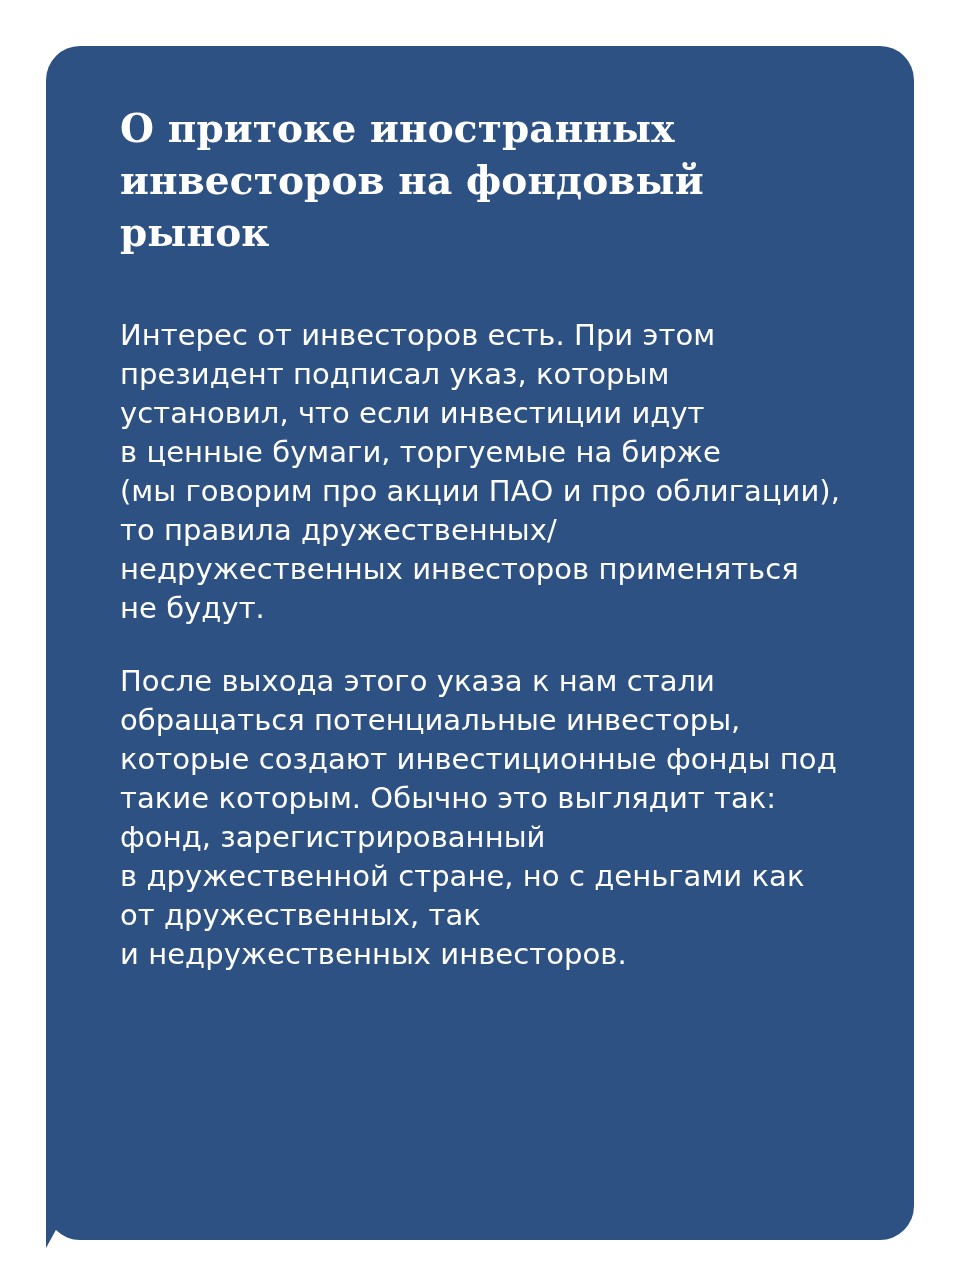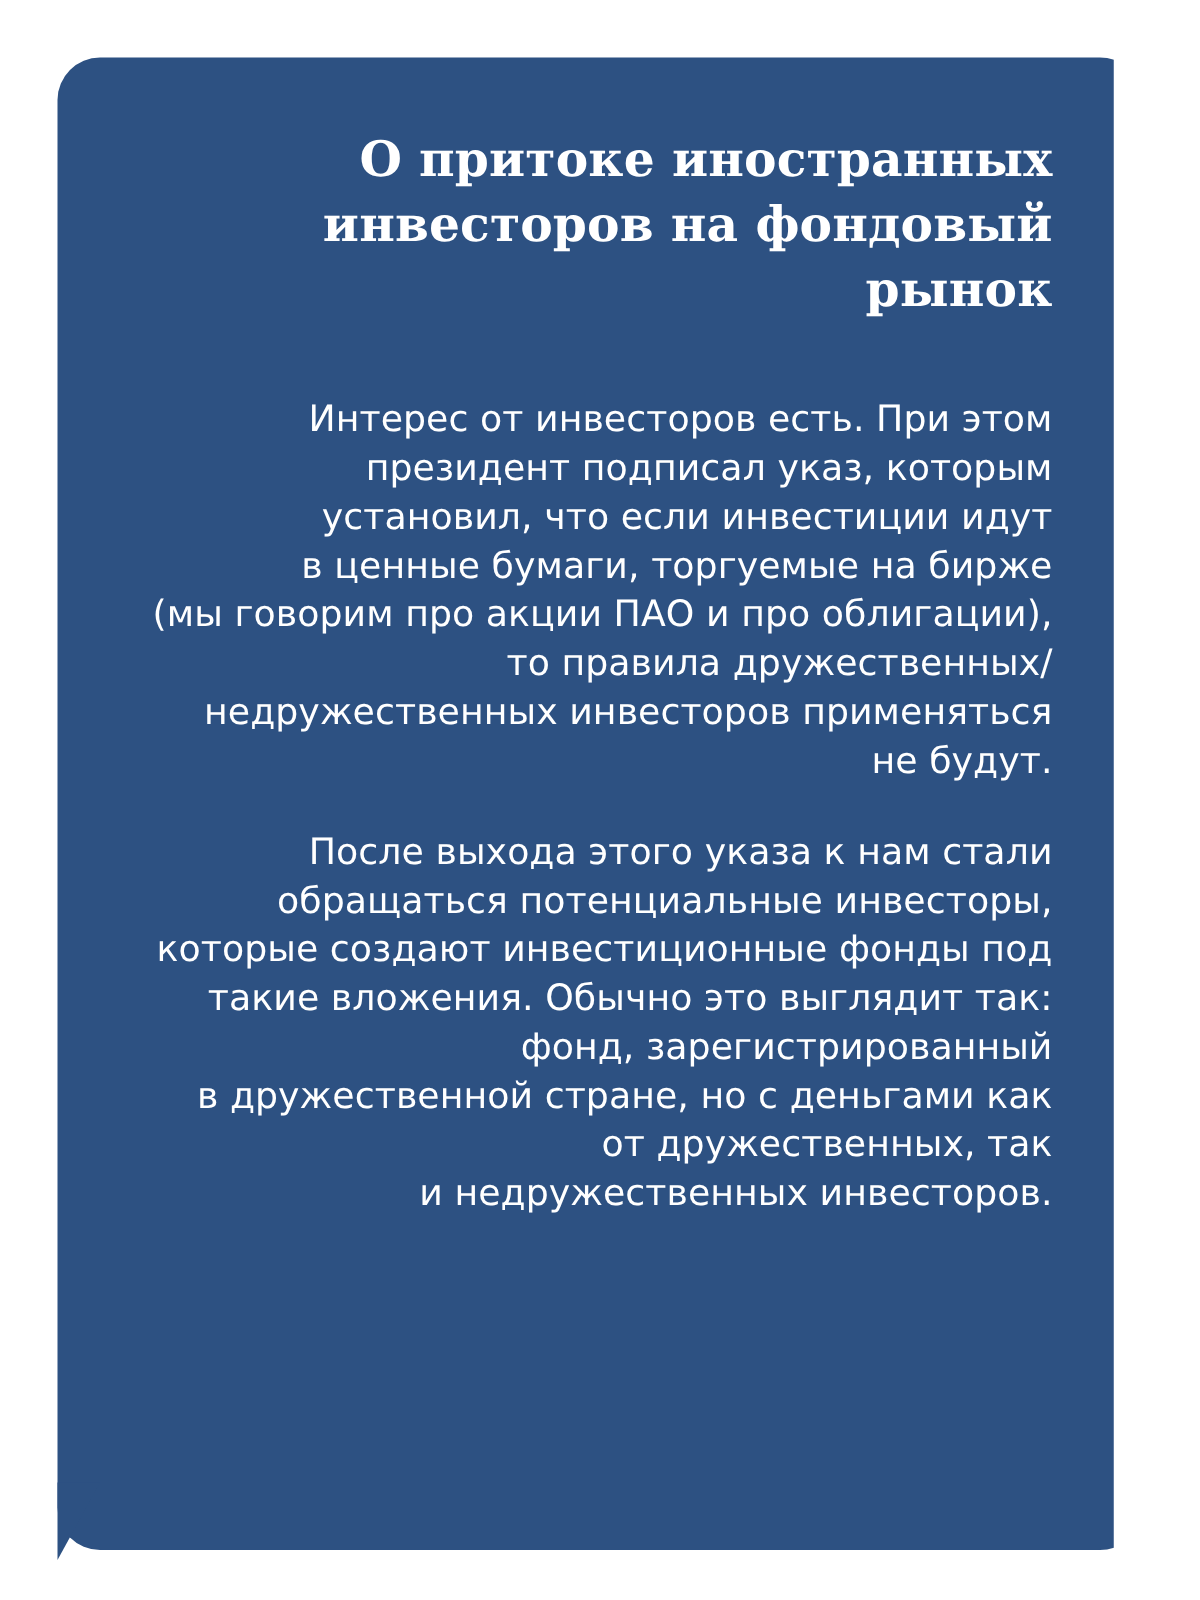--- a/index.html
+++ b/index.html
@@ -9,25 +9,24 @@
   body {
     width: 960px;
     height: 1280px;
     background: #ffffff;
     font-family: "DejaVu Sans", sans-serif;
     -webkit-font-smoothing: antialiased;
   }
 
   .page {
     position: relative;
-    width: 891px;
+    width: 960px;
     height: 1280px;
     background: #ffffff;
     overflow: hidden;
-    text-align: right;
   }
 
   
   .card {
     position: absolute;
     left: 46px;
     top: 46px;
     width: 868px;
     height: 1194px;
     background: #2d5182;
@@ -84,21 +83,21 @@
 <div class="page">
 
   <div class="card">
 
     <h1 class="card-title">О притоке иностранных инвесторов на фондовый рынок</h1>
 
     <div class="body-block">
       <p class="body-paragraph">Интерес от инвесторов есть. При этом президент подписал указ, которым установил, что если инвестиции идут
 в ценные бумаги, торгуемые на бирже
 (мы говорим про акции ПАО и про облигации), то правила дружественных/ недружественных инвесторов применяться не будут.</p>
-      <p class="body-paragraph">После выхода этого указа к нам стали обращаться потенциальные инвесторы, которые создают инвестиционные фонды под такие вложения. Обычно это выглядит так: фонд, зарегистрированный
+      <p class="body-paragraph">После выхода этого указа к нам стали обращаться потенциальные инвесторы, которые создают инвестиционные фонды под такие которым. Обычно это выглядит так: фонд, зарегистрированный
 в дружественной стране, но с деньгами как от дружественных, так
 и недружественных инвесторов.</p>
     </div>
 
   </div>
 
   <div class="tail"></div>
 
 </div>
 

